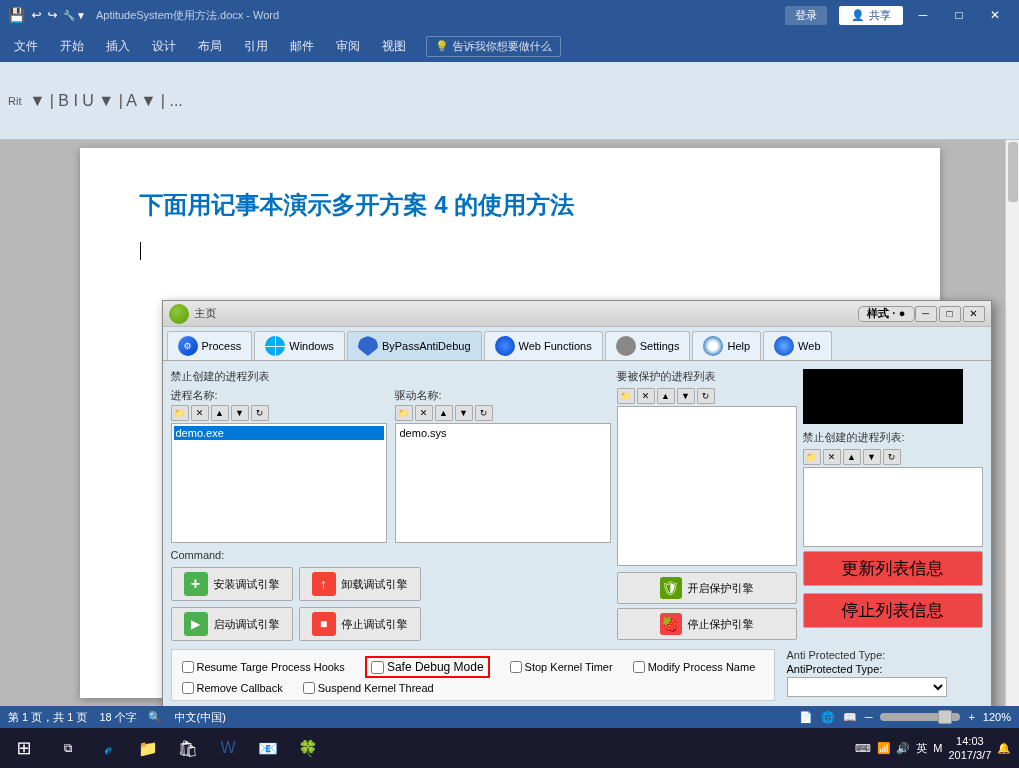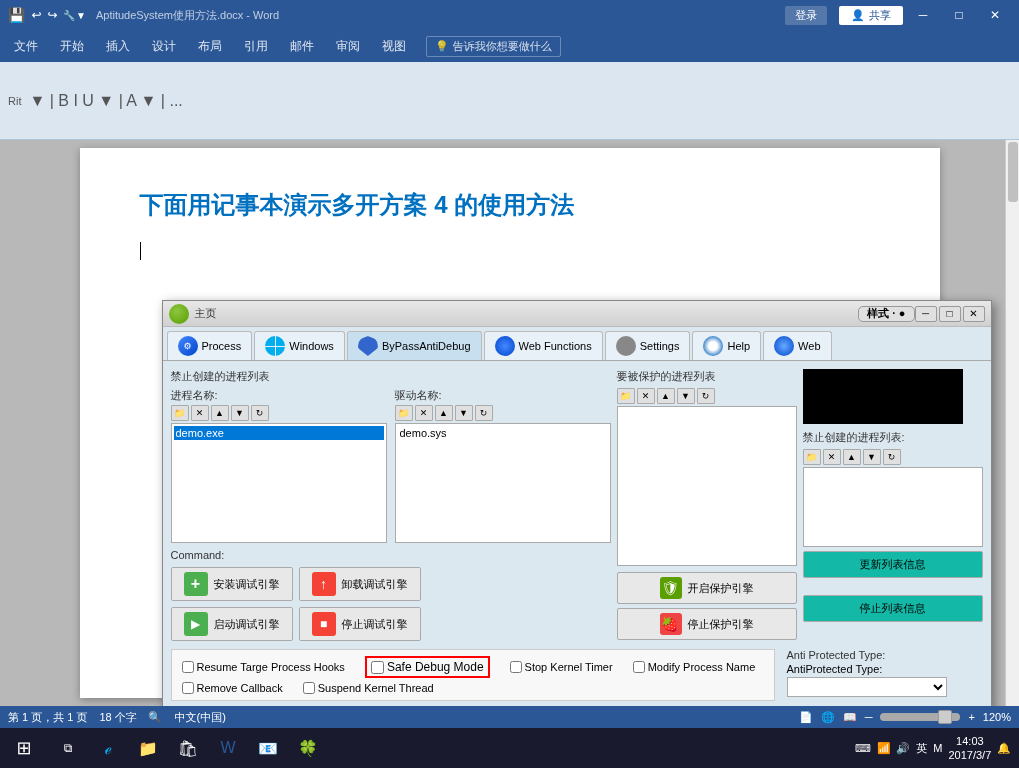--- a/index.html
+++ b/index.html
@@ -86,21 +86,21 @@
 
     
     .buttons-row { display: flex; gap: 6px; margin-top: 6px; }
     .action-btn { display: flex; align-items: center; gap: 6px; padding: 4px 12px; background: #e8e8e8; border: 1px solid #aaa; border-radius: 2px; cursor: pointer; font-size: 11px; min-width: 110px; justify-content: center; }
     .btn-icon-green-plus { width: 24px; height: 24px; background: #4caf50; border-radius: 3px; display: flex; align-items: center; justify-content: center; color: white; font-size: 16px; font-weight: bold; }
     .btn-icon-red-up { width: 24px; height: 24px; background: #f44336; border-radius: 3px; display: flex; align-items: center; justify-content: center; color: white; font-size: 14px; }
     .btn-icon-green-play { width: 24px; height: 24px; background: #4caf50; border-radius: 3px; display: flex; align-items: center; justify-content: center; color: white; font-size: 12px; }
     .btn-icon-red-stop { width: 24px; height: 24px; background: #f44336; border-radius: 3px; display: flex; align-items: center; justify-content: center; color: white; font-size: 12px; }
 
     
-    .right-action-btn { width: 100%; padding: 5px; background: #14b8a6; border: 1px solid #aaa; border-radius: 2px; cursor: pointer; font-size: 11px; text-align: center; margin-bottom: 14px; }
+    .right-action-btn { width: 100%; padding: 5px; background: #ef4444; border: 1px solid #aaa; border-radius: 2px; cursor: pointer; font-size: 17px; text-align: center; margin-bottom: 4px; }
 
     
     .checkboxes-area { border: 1px solid #ccc; background: #f8f8f8; padding: 6px 10px; margin-top: 4px; display: flex; flex-wrap: wrap; gap: 4px 20px; align-items: center; }
     .cb-item { display: flex; align-items: center; gap: 3px; font-size: 11px; }
     .cb-item input[type=checkbox] { width: 12px; height: 12px; }
     .safe-debug-highlight { border: 2px solid red; padding: 2px 4px; display: flex; align-items: center; gap: 3px; }
     .anti-label { font-size: 11px; color: #333; margin-bottom: 2px; }
     .anti-select { width: 160px; height: 20px; border: 1px solid #aaa; background: white; font-size: 11px; }
 
     

